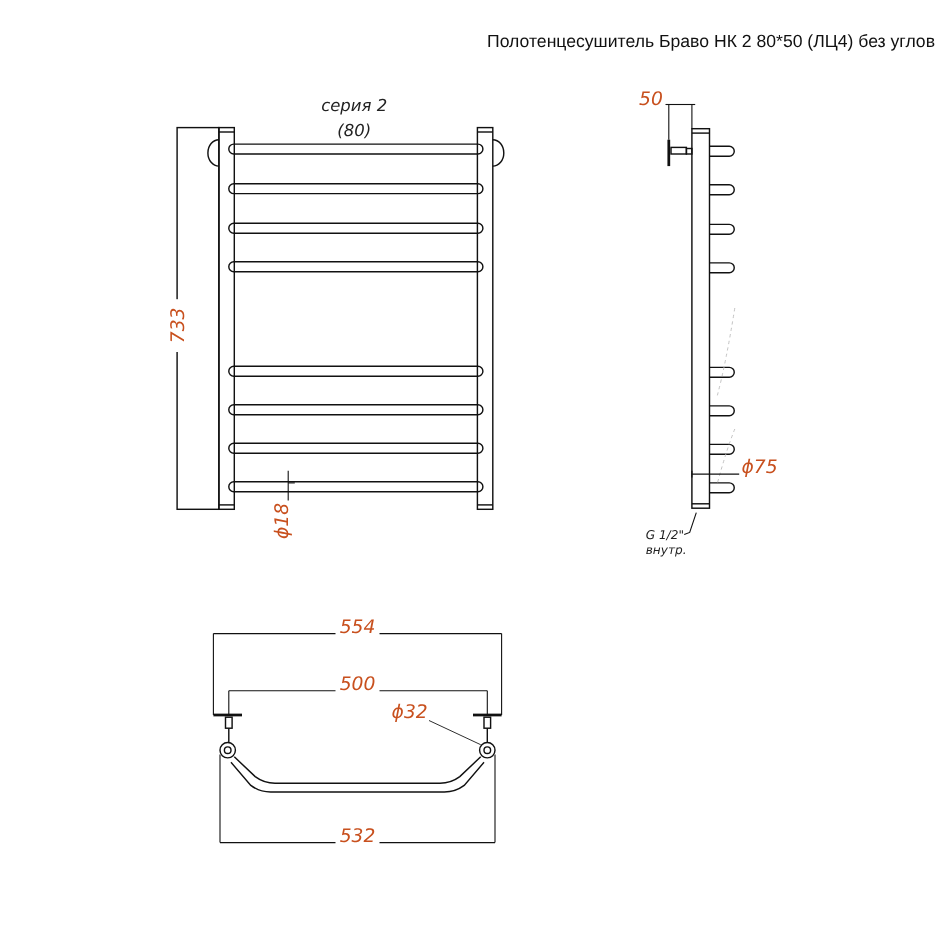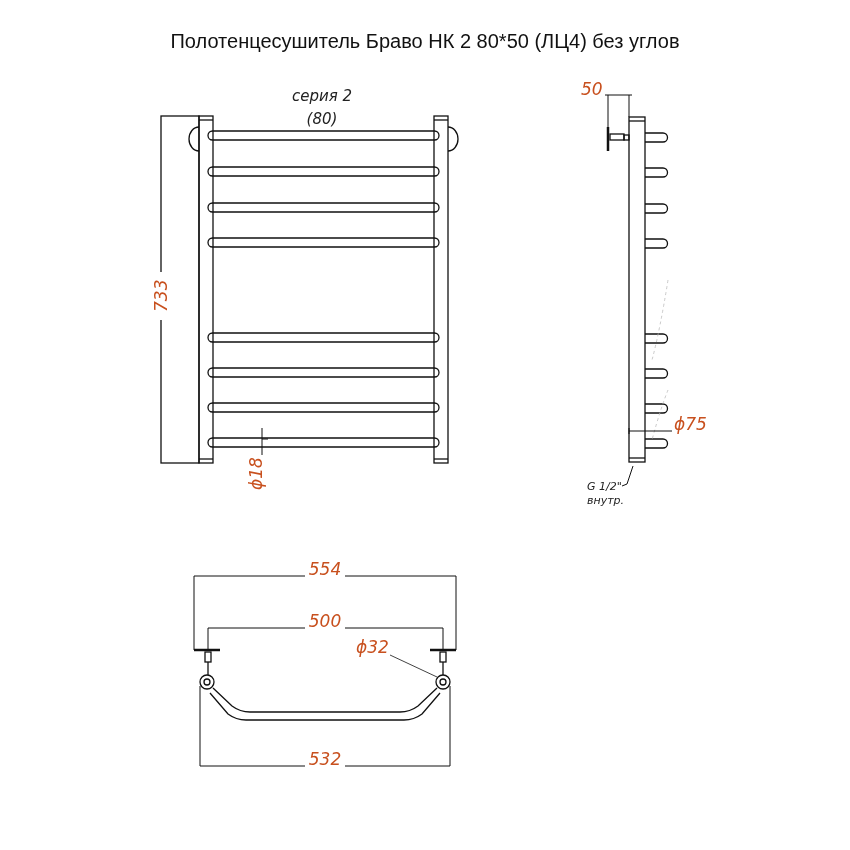--- a/index.html
+++ b/index.html
@@ -1,17 +1,17 @@
 <!DOCTYPE html>
 <html><head>
 <meta charset="utf-8">
 <style>
   html, body { margin:0; padding:0; background:#ffffff; }
   body { width:850px; height:850px; position:relative; overflow:hidden; font-family:"Liberation Sans", sans-serif; }
-  #title { position:absolute; left:0; top:30px; width:850px; text-align:center; font-size:20px; color:#111; }
+  #title { position:absolute; left:0; top:30px; width:850px; text-align:right; font-size:16px; color:#111; }
   svg { position:absolute; left:0; top:0; }
   .dim { fill:#c8501e; font-family:"DejaVu Sans", sans-serif; font-style:italic; font-size:17px; }
   .lbl { fill:#222; font-family:"DejaVu Sans", sans-serif; font-style:italic; font-size:15px; }
   .small { fill:#222; font-family:"DejaVu Sans", sans-serif; font-style:italic; font-size:11px; }
 </style>
 </head>
 <body>
 
 <div id="title">Полотенцесушитель Браво НК 2 80*50 (ЛЦ4) без углов</div>
 

